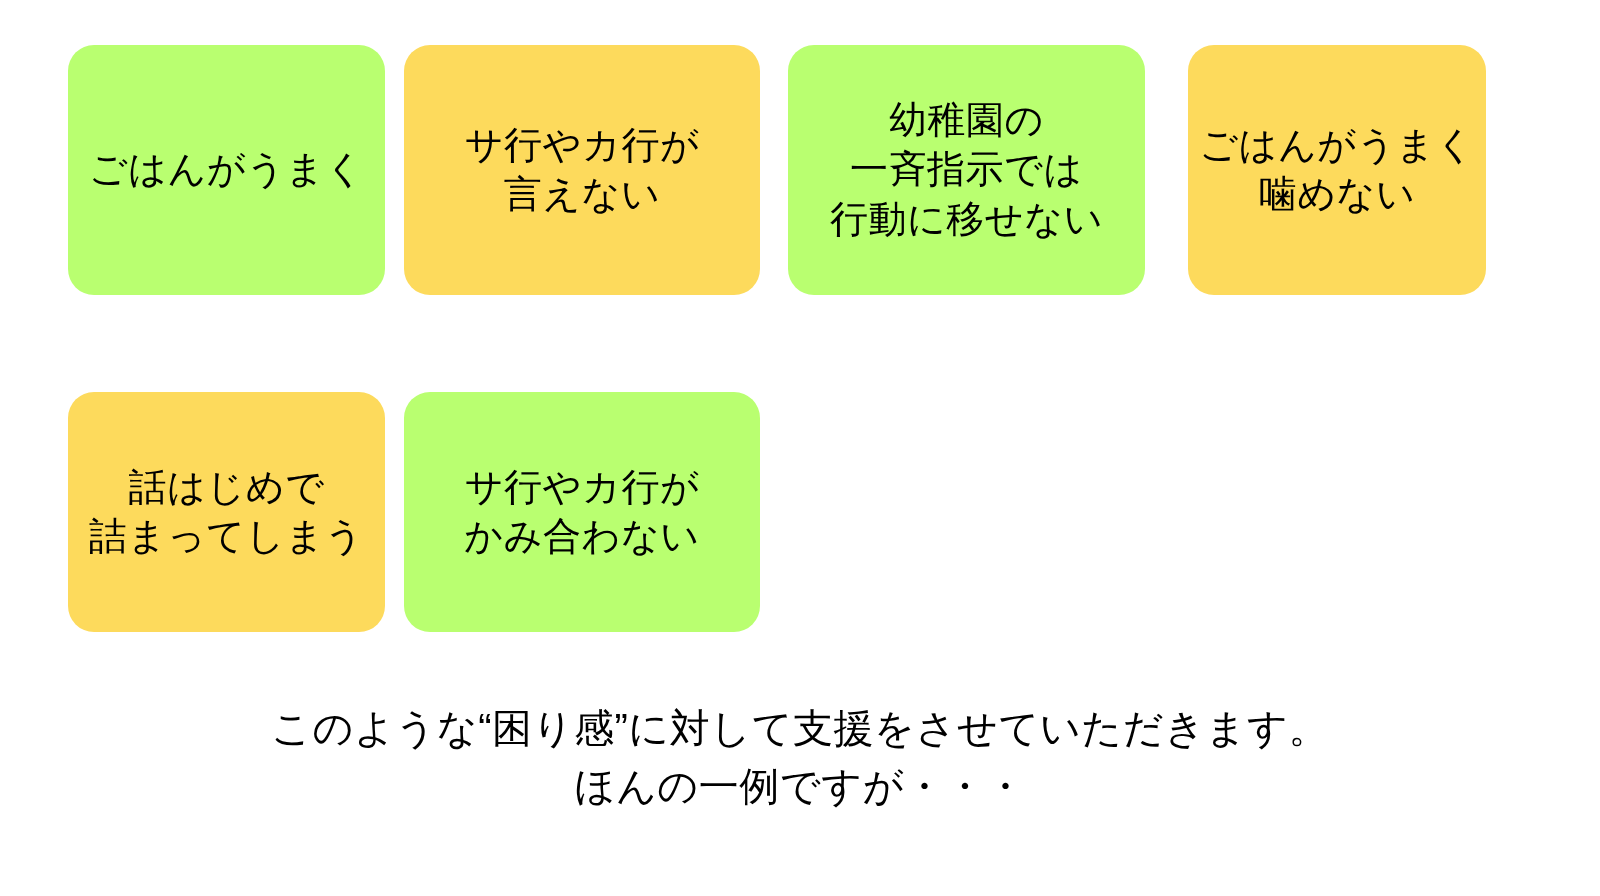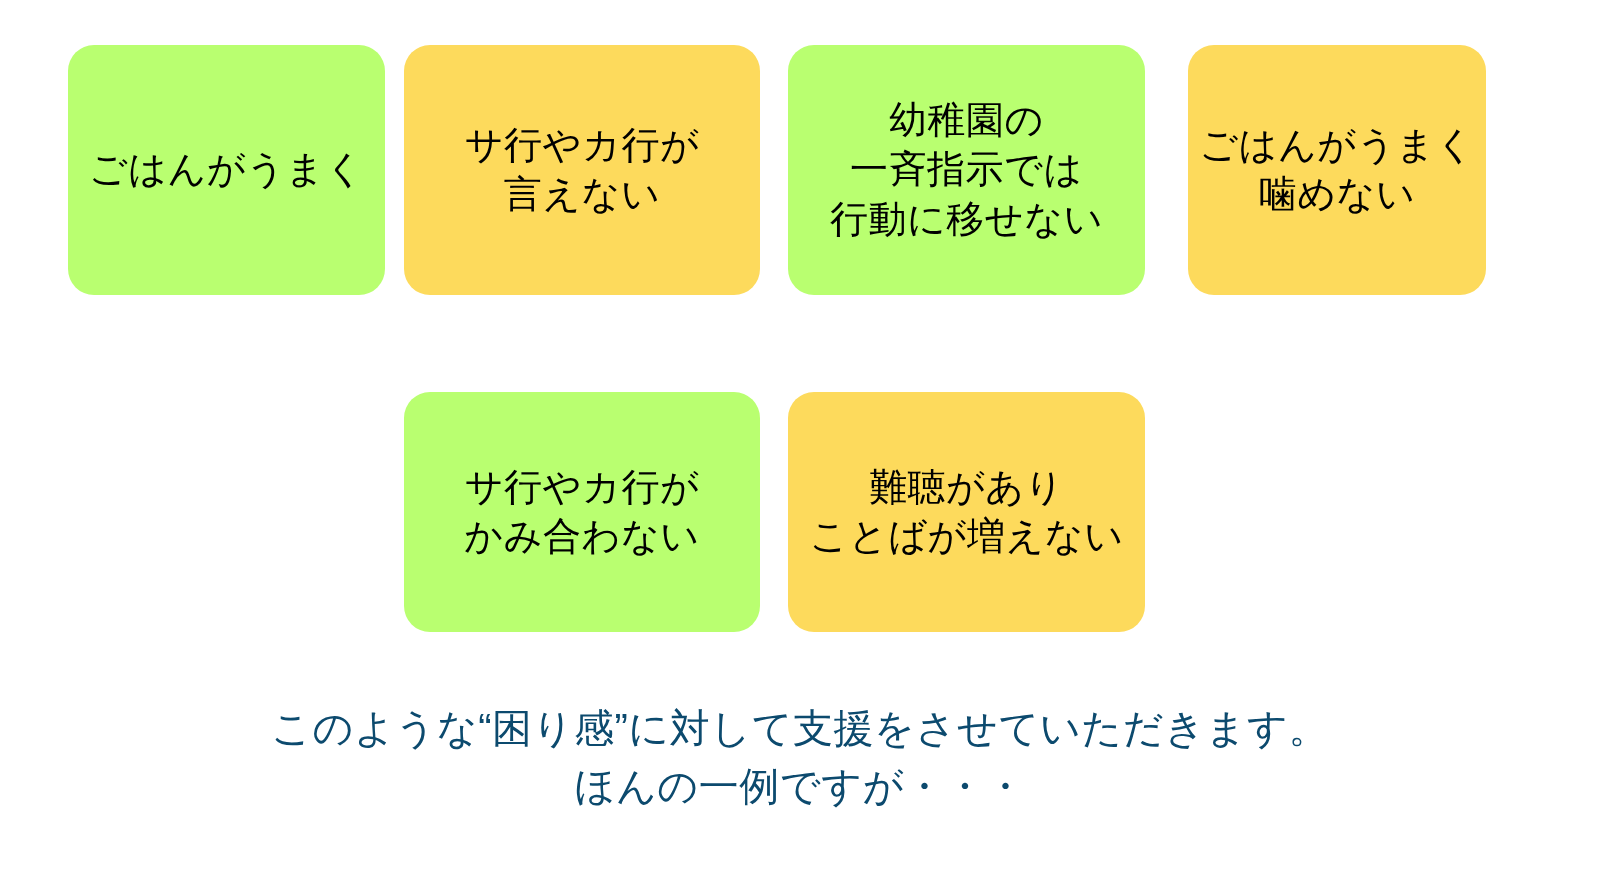--- a/index.html
+++ b/index.html
@@ -60,21 +60,21 @@
   #caption {
     position: absolute;
     left: 0;
     top: 700px;
     width: 1600px;
     text-align: center;
   }
   .caption-line {
     font-size: 40px;
     line-height: 1.44;
-    color: #0c4a6e;
+    color: #000000;
     letter-spacing: 0.5px;
     white-space: pre;
   }
 </style>
 </head>
 <body>
 
 <div id="board">
 
   <div class="card r1 c1 green">
@@ -90,30 +90,30 @@
     <span class="card-text">幼稚園の
 一斉指示では
 行動に移せない</span>
   </div>
 
   <div class="card r1 c4 yellow">
     <span class="card-text">ごはんがうまく
 噛めない</span>
   </div>
 
+  <div class="card r2 c1 yellow">
+    <span class="card-text">話はじめで
+詰まってしまう</span>
+  </div>
 
   <div class="card r2 c2 green">
     <span class="card-text">サ行やカ行が
 かみ合わない</span>
   </div>
 
-  <div class="card r2 c3 yellow">
-    <span class="card-text">難聴があり
-ことばが増えない</span>
-  </div>
 
 
   <div id="caption">
     <div class="caption-line">このような“困り感”に対して支援をさせていただきます。</div>
     <div class="caption-line">ほんの一例ですが・・・</div>
   </div>
 
 </div>
 
 </body></html>

